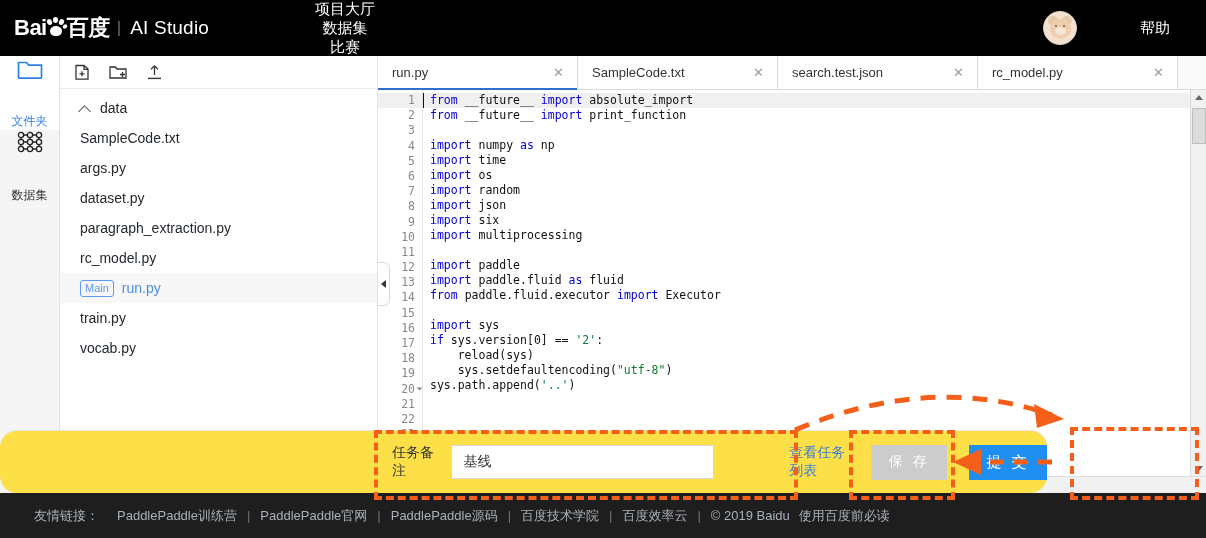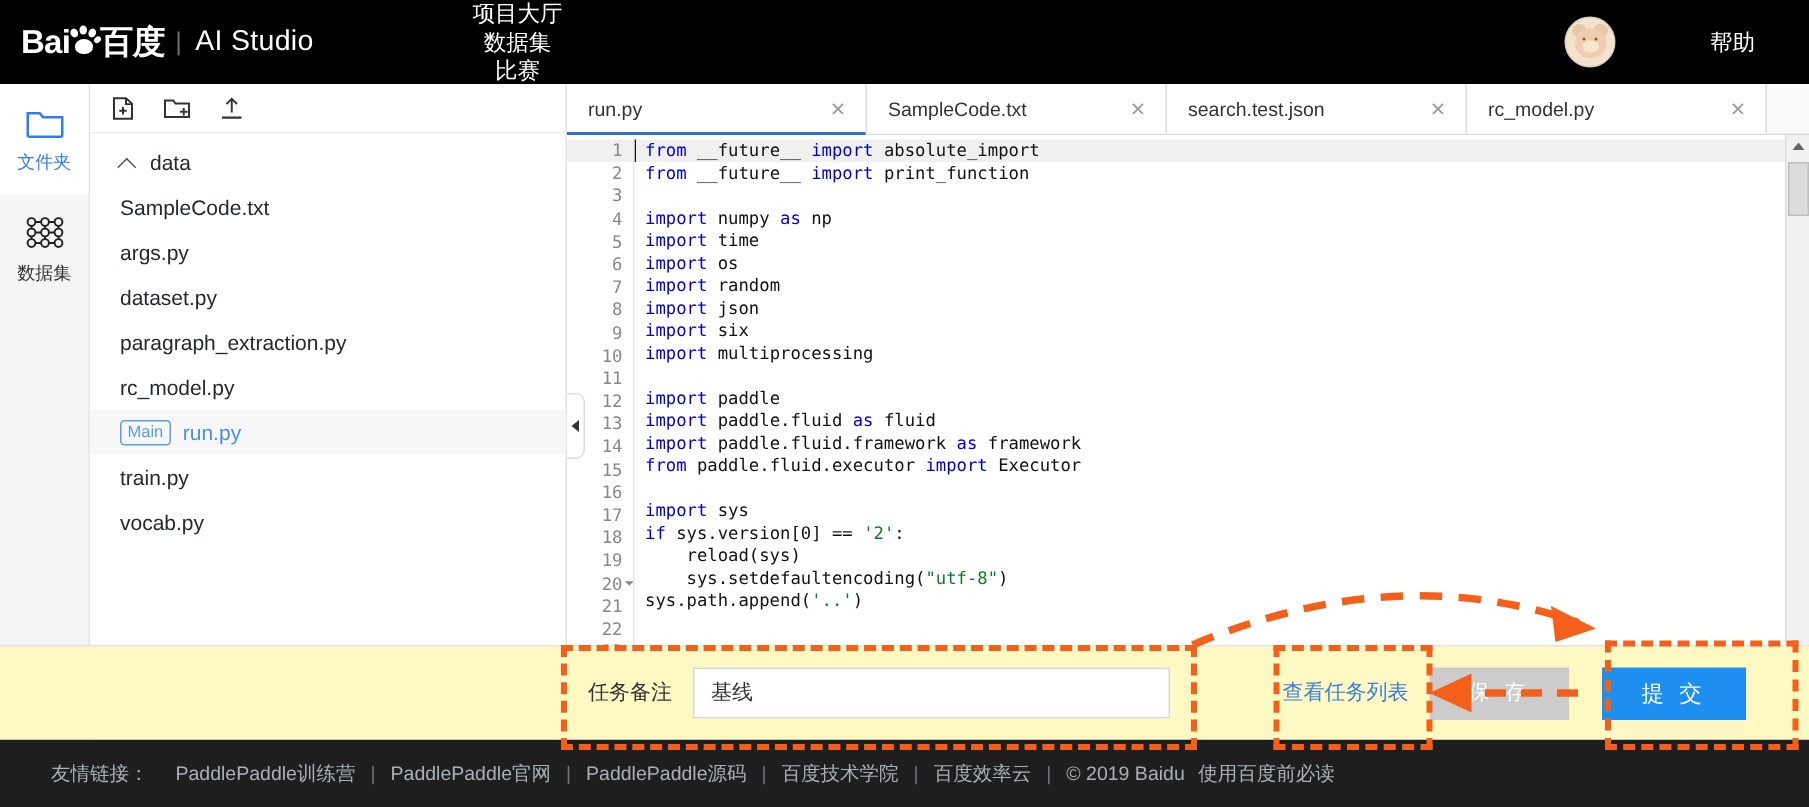--- a/index.html
+++ b/index.html
@@ -132,21 +132,21 @@
     width: 60px;
     background: #f5f5f5;
     border-right: 1px solid #e4e4e4;
     flex: 0 0 60px;
   }
   .rail-item {
     height: 74px;
     display: flex;
     flex-direction: column;
     align-items: center;
-    justify-content: center;
+    justify-content: space-between;
     font-size: 12px;
     color: #333;
     cursor: pointer;
   }
   .rail-item.active {
     background: #ffffff;
     color: #2f7fe8;
   }
   .rail-ico { margin-bottom: 7px; height: 24px; display:flex; align-items:center;}
 
@@ -370,27 +370,28 @@
     width: 0; height: 0;
     border-top: 4px solid transparent;
     border-bottom: 4px solid transparent;
     border-right: 5px solid #333;
   }
 
   
   .actionbar {
     position: absolute;
     left: 0; top: 430px;
-    width: 1206px;
+    width: 1047px;
     height: 63px;
-    background: #fef9c3;
+    background: #fde047;
     border-top: 1px solid #e4e4e4;
     display: flex;
     align-items: center;
     z-index: 4;
+    border-radius: 17px;
   }
   .note-label {
     font-size: 14px;
     color: #333;
     margin-left: 392px;
     margin-right: 14px;
   }
   .note-input {
     width: 318px;
     height: 34px;
@@ -653,21 +654,20 @@
           <div class="cl"><span class="kw">import</span><span> numpy </span><span class="kw">as</span><span> np</span></div>
           <div class="cl"><span class="kw">import</span><span> time</span></div>
           <div class="cl"><span class="kw">import</span><span> os</span></div>
           <div class="cl"><span class="kw">import</span><span> random</span></div>
           <div class="cl"><span class="kw">import</span><span> json</span></div>
           <div class="cl"><span class="kw">import</span><span> six</span></div>
           <div class="cl"><span class="kw">import</span><span> multiprocessing</span></div>
           <div class="cl">&nbsp;</div>
           <div class="cl"><span class="kw">import</span><span> paddle</span></div>
           <div class="cl"><span class="kw">import</span><span> paddle.fluid </span><span class="kw">as</span><span> fluid</span></div>
-          <div class="cl"><span class="kw">import</span><span> paddle.fluid.framework </span><span class="kw">as</span><span> framework</span></div>
           <div class="cl"><span class="kw">from</span><span> paddle.fluid.executor </span><span class="kw">import</span><span> Executor</span></div>
           <div class="cl">&nbsp;</div>
           <div class="cl"><span class="kw">import</span><span> sys</span></div>
           <div class="cl"><span class="kw">if</span><span> sys.version[</span><span class="num">0</span><span>] == </span><span class="str">'2'</span><span>:</span></div>
           <div class="cl"><span>    reload(sys)</span></div>
           <div class="cl"><span>    sys.setdefaultencoding(</span><span class="str">"utf-8"</span><span>)</span></div>
           <div class="cl"><span>sys.path.append(</span><span class="str">'..'</span><span>)</span></div>
           <div class="cl">&nbsp;</div>
         </div>
       <div class="vscroll">

